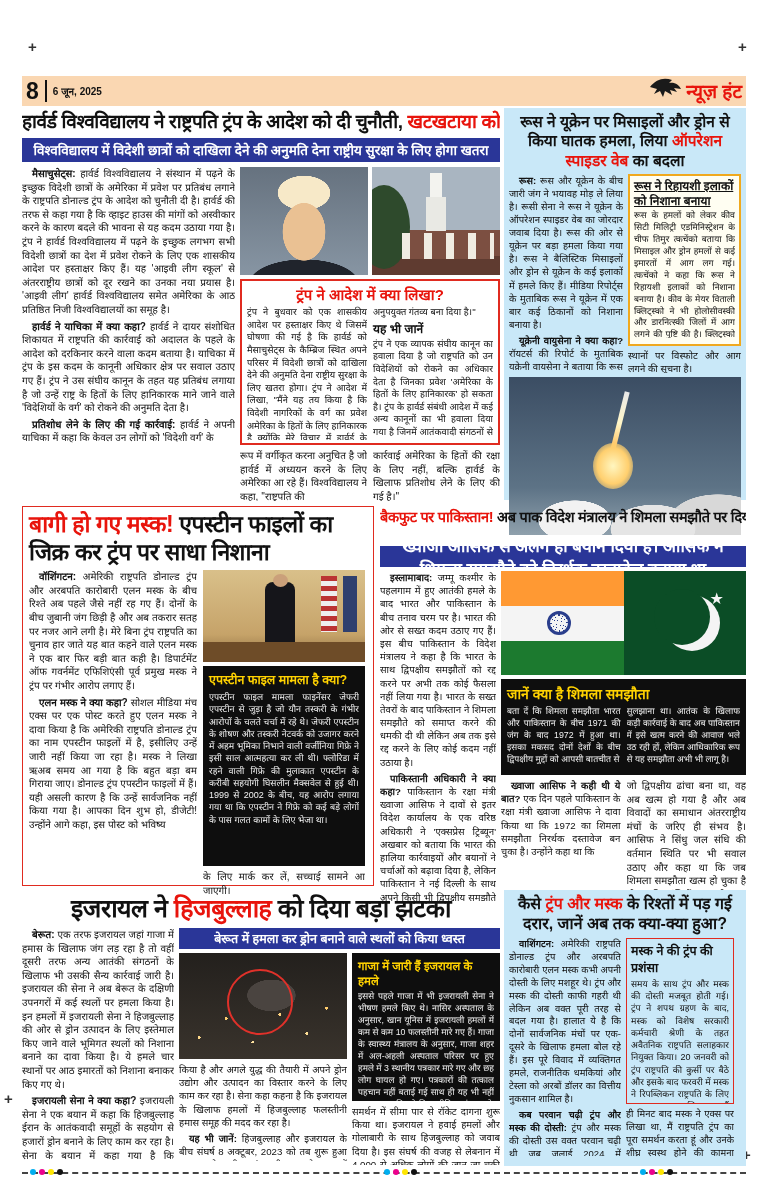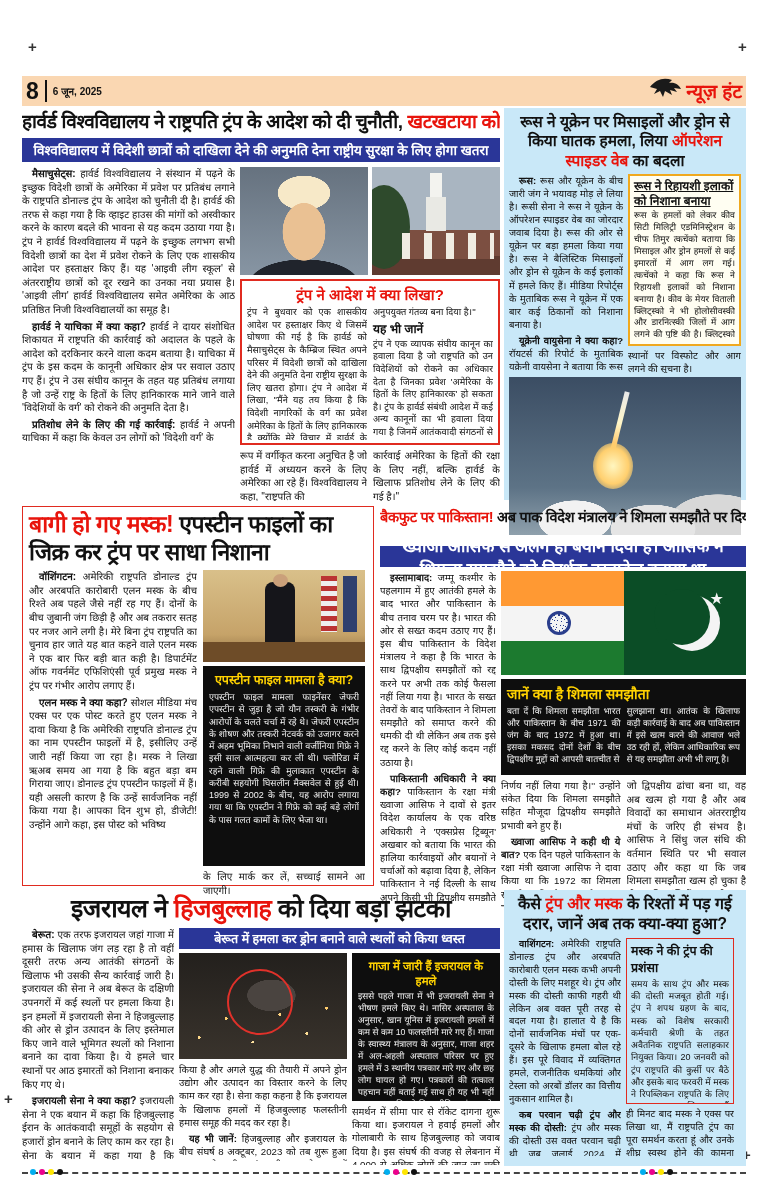--- a/index.html
+++ b/index.html
@@ -17,21 +17,21 @@
   .hdr .brand{margin-left:auto;display:flex;align-items:center;gap:4px;padding-right:4px;}
   .hdr .brandname{font-size:19px;font-weight:bold;color:#e8140c;}
   
   .headline{font-weight:bold;color:#111;}
   .red{color:#e8140c;}
   .bluebar{background:#2a3698;color:#fff;font-weight:bold;text-align:center;display:flex;align-items:center;justify-content:center;}
   .body{font-size:10px;line-height:1.36;text-align:justify;overflow:hidden;}
   .lead{font-weight:bold;}
   .p{margin:0 0 3px 0;text-indent:10px;}
   .blackbox{background:#0e0e0e;color:#f2f2f2;padding:5px 6px;overflow:hidden;}
-  .blackbox .bt{color:#ffd200;font-weight:bold;text-align:center;margin-bottom:3px;}
+  .blackbox .bt{color:#ffd200;font-weight:bold;margin-bottom:3px;}
   .photo{overflow:hidden;position:relative;}
   
   .dots{position:absolute;display:flex;gap:3px;}
   .dot{width:6px;height:6px;border-radius:50%;}
   .c{background:#00aeef}.m{background:#ec008c}.y{background:#ffe600}.k{background:#111}
   .dashline{position:absolute;border-top:2px dashed #444;}
 </style>
 </head>
 <body>
 
@@ -174,21 +174,20 @@
         </div>
         <div class="blackbox" style="height:86px;">
           <div class="bt" style="font-size:14px;text-align:left;">जानें क्या है शिमला समझौता</div>
           <div style="display:flex;gap:6px;">
             <div class="body" style="width:50%;font-size:8.8px;color:#f2f2f2;height:58px;">बता दें कि शिमला समझौता भारत और पाकिस्तान के बीच 1971 की जंग के बाद 1972 में हुआ था। इसका मकसद दोनों देशों के बीच द्विपक्षीय मुद्दों को आपसी बातचीत से</div>
             <div class="body" style="width:50%;font-size:8.8px;color:#f2f2f2;height:58px;">सुलझाना था। आतंक के खिलाफ कड़ी कार्रवाई के बाद अब पाकिस्तान में इसे खत्म करने की आवाज भले उठ रही हों, लेकिन आधिकारिक रूप से यह समझौता अभी भी लागू है।</div>
           </div>
         </div>
         <div style="display:flex;gap:6px;">
           <div class="body" style="width:50%;height:128px;font-size:9.7px;">
-            <p class="p" style="text-indent:0;">निर्णय नहीं लिया गया है।'' उन्होंने संकेत दिया कि शिमला समझौते सहित मौजूदा द्विपक्षीय समझौते प्रभावी बने हुए हैं।</p>
             <p class="p"><span class="lead">ख्वाजा आसिफ ने कही थी ये बात?</span><span> एक दिन पहले पाकिस्तान के रक्षा मंत्री ख्वाजा आसिफ ने दावा किया था कि 1972 का शिमला समझौता निरर्थक दस्तावेज बन चुका है। उन्होंने कहा था कि</span></p>
           </div>
           <div class="body" style="width:50%;height:128px;font-size:10px;">जो द्विपक्षीय ढांचा बना था, वह अब खत्म हो गया है और अब विवादों का समाधान अंतरराष्ट्रीय मंचों के जरिए ही संभव है। आसिफ ने सिंधु जल संधि की वर्तमान स्थिति पर भी सवाल उठाए और कहा था कि जब शिमला समझौता खत्म हो चुका है तो बाकी संधियों का भी क्या भविष्य होगा।</div>
         </div>
       </div>
     </div>
   </div>
 
   <div class="abs" style="left:22px;top:890px;width:478px;height:276px;">
     <div class="headline" style="font-size:25px;text-align:center;letter-spacing:-0.5px;">

